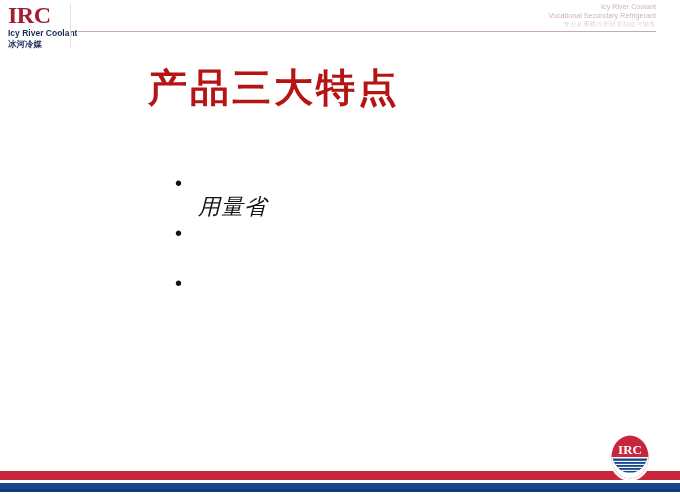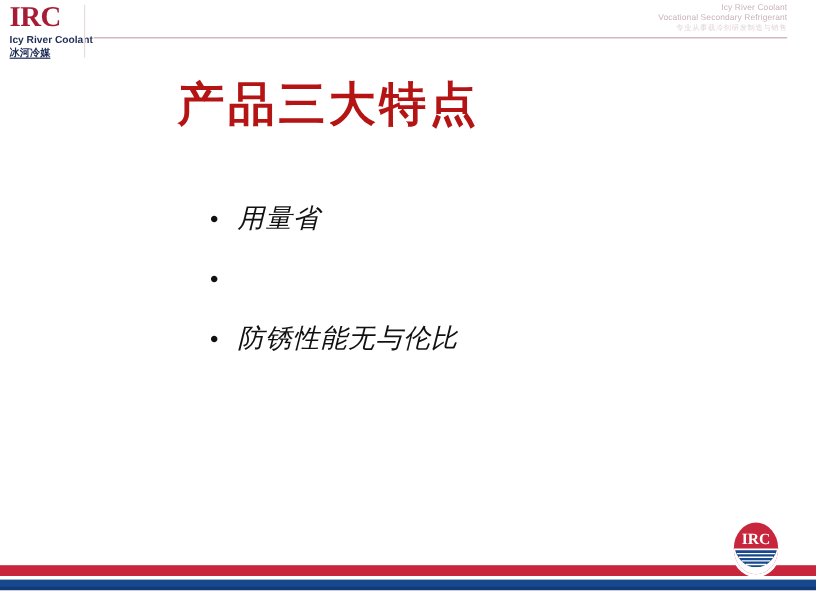--- a/index.html
+++ b/index.html
@@ -50,21 +50,20 @@
     white-space: nowrap;
   }
   .logo-cn {
     font-family: "Liberation Sans", sans-serif;
     font-weight: bold;
     font-size: 8.5px;
     line-height: 11px;
     color: #1d2b56;
     margin-top: 1px;
     white-space: nowrap;
-    text-decoration: underline;
   }
   .header-vrule {
     position: absolute;
     left: 70px;
     top: 4px;
     width: 1px;
     height: 44px;
     background: #e7dcdc;
   }
   .header-hrule {
@@ -141,20 +140,21 @@
     box-sizing: border-box;
   }
   .bullet-text {
     font-family: "DejaVu Serif", "Liberation Serif", serif;
     font-style: italic;
     font-size: 22px;
     line-height: 30px;
     letter-spacing: 1px;
     color: #111111;
     white-space: nowrap;
+    margin-top: 24px;
   }
 
   
   .footer-red {
     position: absolute;
     left: 0;
     top: 471px;
     width: 680px;
     height: 9px;
     background: #c8263c;
@@ -227,21 +227,20 @@
       <div class="bullet-dot">•</div>
       <div class="bullet-text">用量省</div>
     </div>
 
     <div class="bullet-row">
       <div class="bullet-dot">•</div>
     </div>
 
     <div class="bullet-row">
       <div class="bullet-dot">•</div>
-      <div class="bullet-text">防锈性能无与伦比</div>
     </div>
 
   </div>
 
   <div class="footer-red"></div>
   <div class="footer-blue"></div>
   <div class="footer-blue-dark"></div>
   <div class="white-strip"></div>
 
   <div class="badge">

